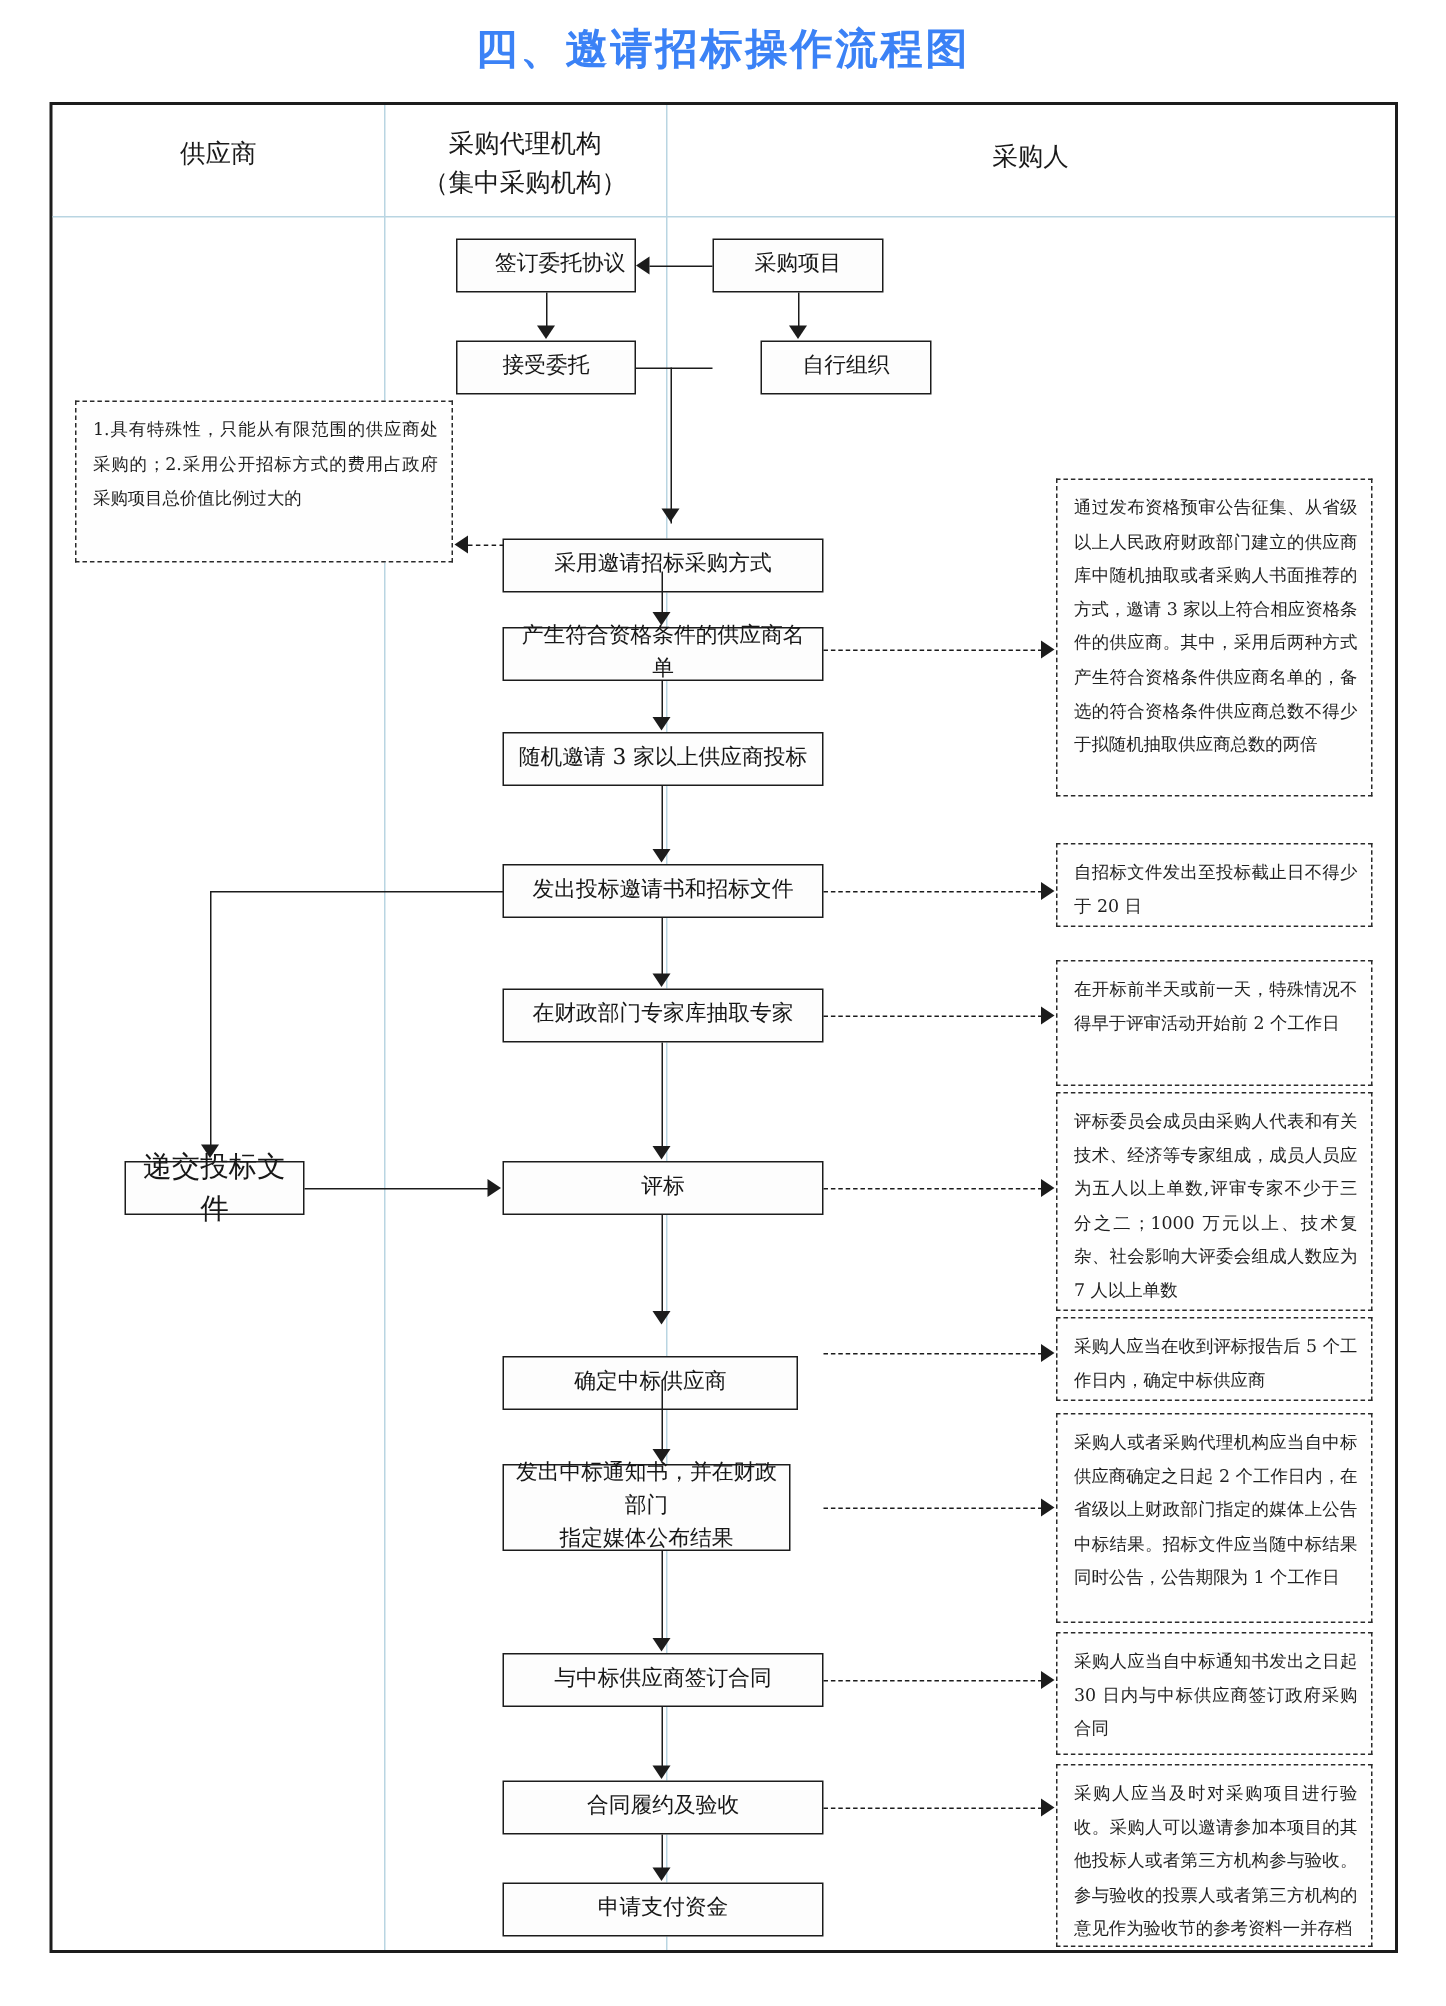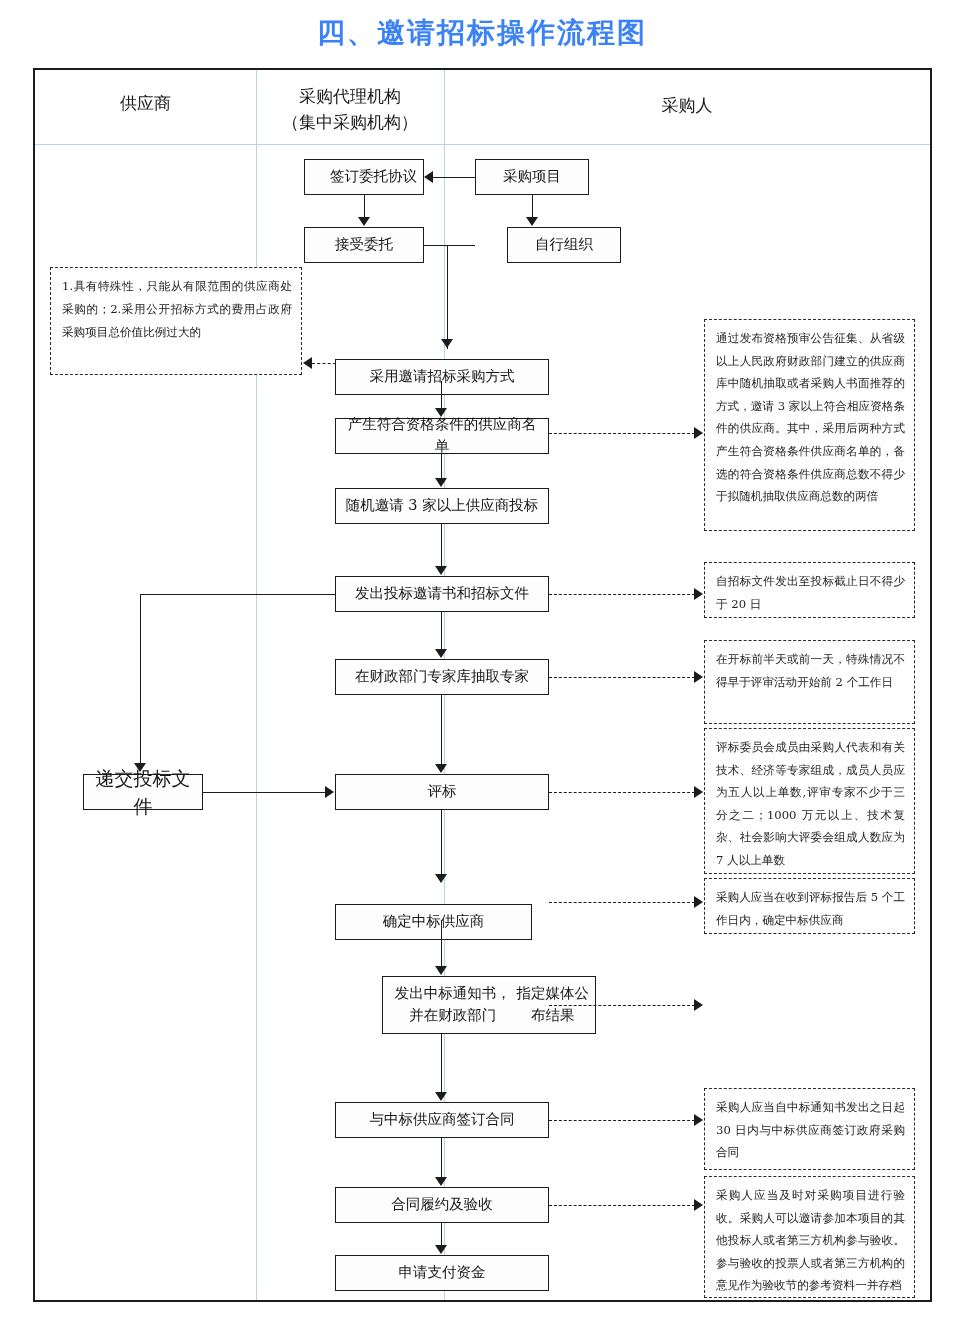--- a/index.html
+++ b/index.html
@@ -173,21 +173,21 @@
     </div>
 
     <div class="node" style="left:300px; top:704px; width:214px; height:36px;">
       <span>评标</span>
     </div>
 
     <div class="node" style="left:300px; top:814px; width:197px; height:36px;margin-top:20px;">
       <span>确定中标供应商</span>
     </div>
 
-    <div class="node" style="left:300px; top:906px; width:214px; height:58px; flex-direction:row;margin-left:47px;">
+    <div class="node" style="left:300px; top:906px; width:192px; height:58px; flex-direction:column;">
       <span>发出中标通知书，并在财政部门</span>
       <span>指定媒体公布结果</span>
     </div>
 
     <div class="node" style="left:300px; top:1032px; width:214px; height:36px;">
       <span>与中标供应商签订合同</span>
     </div>
 
     <div class="node" style="left:300px; top:1117px; width:214px; height:36px;">
       <span>合同履约及验收</span>
@@ -268,20 +268,23 @@
     </div>
     <div class="dash-h" style="left:514px; top:722px; width:146px;"></div>
     <div class="arw right" style="left:659px; top:716px;"></div>
 
     <div class="note" style="left:669px; top:808px; width:211px; height:56px;">
       <span>采购人应当在收到评标报告后 5 个工作日内，确定中标供应商</span>
     </div>
     <div class="dash-h" style="left:514px; top:832px; width:146px;"></div>
     <div class="arw right" style="left:659px; top:826px;"></div>
 
+    <div class="note" style="left:669px; top:872px; width:211px; height:140px;">
+      <span>采购人或者采购代理机构应当自中标供应商确定之日起 2 个工作日内，在省级以上财政部门指定的媒体上公告中标结果。招标文件应当随中标结果同时公告，公告期限为 1 个工作日</span>
+    </div>
     <div class="dash-h" style="left:514px; top:935px; width:146px;"></div>
     <div class="arw right" style="left:659px; top:929px;"></div>
 
     <div class="note" style="left:669px; top:1018px; width:211px; height:82px;">
       <span>采购人应当自中标通知书发出之日起 30 日内与中标供应商签订政府采购合同</span>
     </div>
     <div class="dash-h" style="left:514px; top:1050px; width:146px;"></div>
     <div class="arw right" style="left:659px; top:1044px;"></div>
 
     <div class="note" style="left:669px; top:1106px; width:211px; height:122px;">

